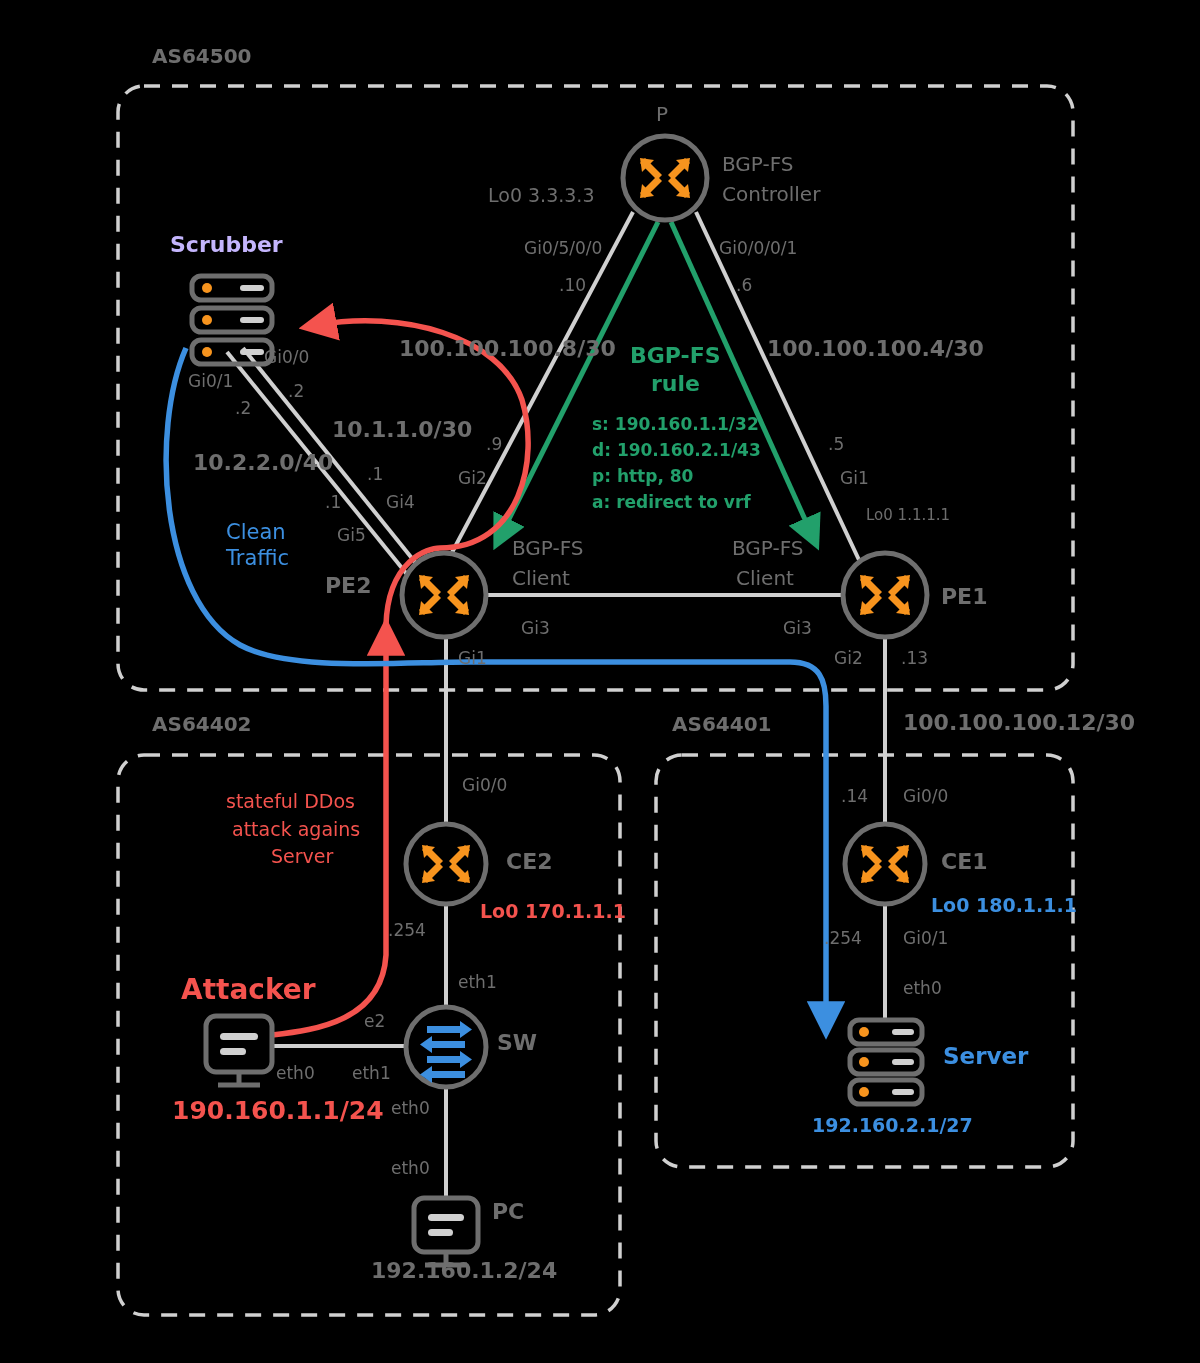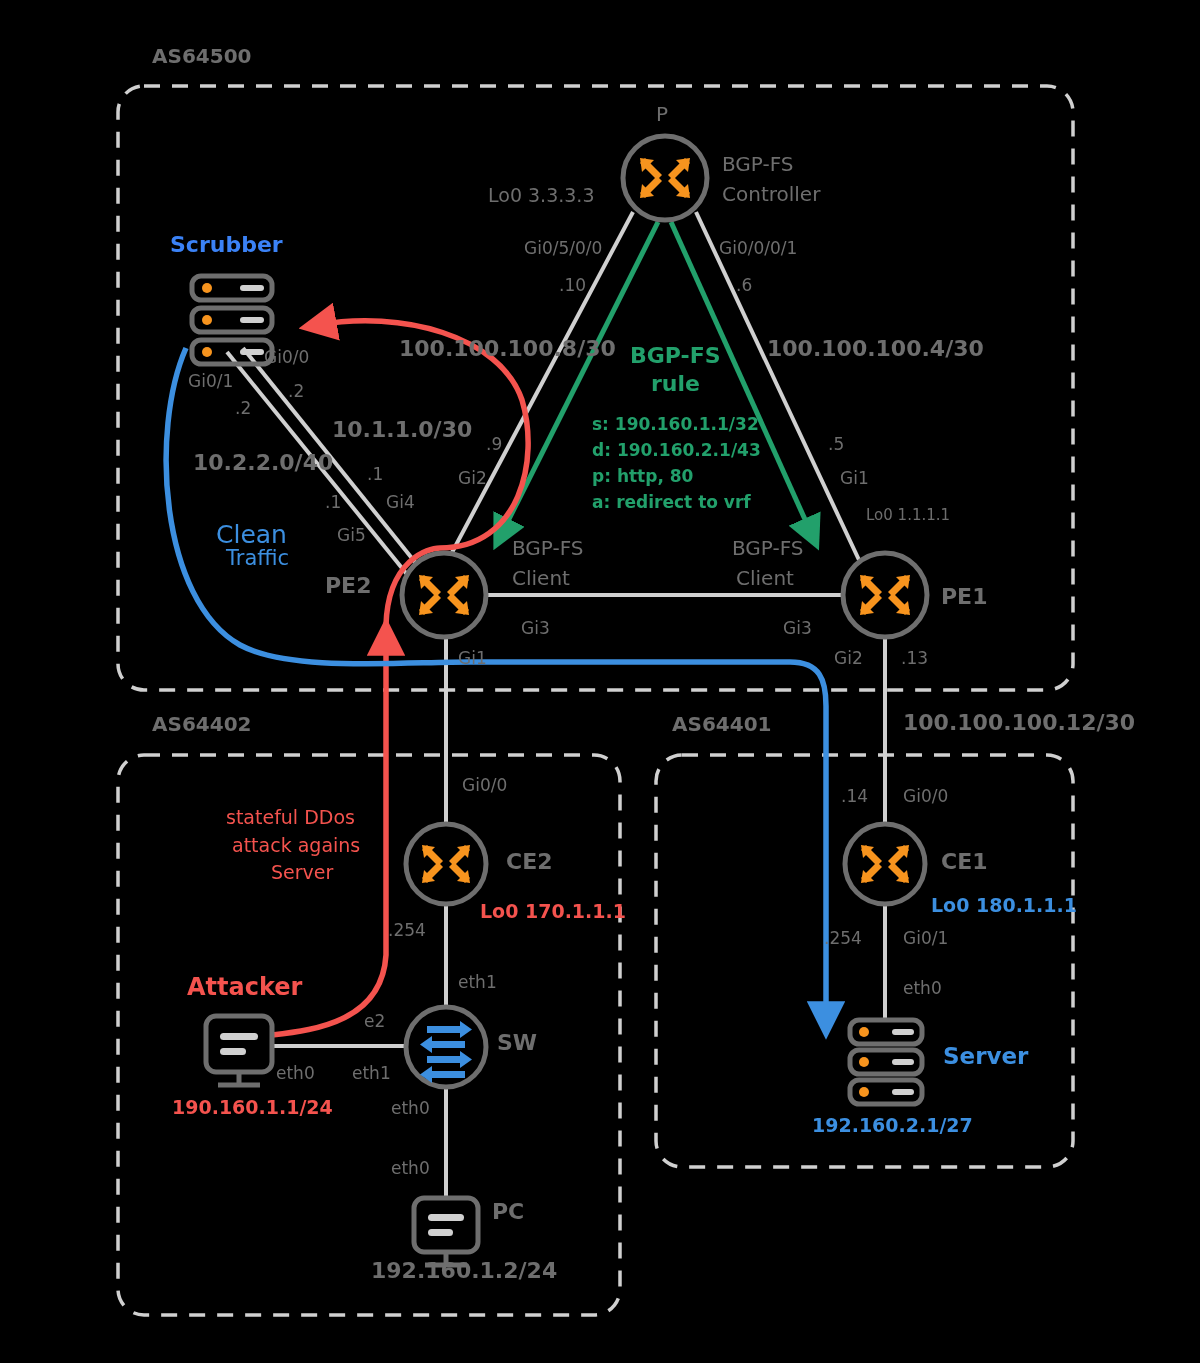--- a/index.html
+++ b/index.html
@@ -4,22 +4,22 @@
 <style>
   html,body{margin:0;padding:0;background:#000;}
   body{width:1200px;height:1363px;overflow:hidden;font-family:"DejaVu Sans","Liberation Sans",sans-serif;}
   #stage{position:relative;width:960px;height:1363px;background:#000;}
   svg#canvas{position:absolute;left:0;top:0;width:1200px;height:1363px;}
   .lbl{position:absolute;color:#6e6e6e;font-size:17px;font-weight:400;white-space:nowrap;font-family:"DejaVu Sans","Liberation Sans",sans-serif;}
   .lbl.big{font-size:22px;font-weight:700;}
   .lbl.node{font-size:22px;font-weight:700;color:#6e6e6e;}
   .lbl.node2{font-size:20px;font-weight:400;color:#6e6e6e;}
   .lbl.as{font-size:20px;font-weight:700;color:#6e6e6e;}
-  .lbl.orange{color:#3b82f6;font-weight:700;font-size:22px;}
-  .lbl.red{color:#F4534E;margin-top:16px;}
+  .lbl.orange{color:#c4b5fd;font-weight:700;font-size:22px;}
+  .lbl.red{color:#F4534E;}
   .lbl.redb{color:#F4534E;font-weight:700;}
   .lbl.blue{color:#3C8FE0;}
   .lbl.blueb{color:#3C8FE0;font-weight:700;}
   .lbl.green{color:#22A06B;font-weight:700;}
 </style>
 </head>
 <body>
 
 <div id="stage">
 
@@ -262,35 +262,35 @@
 <div class="lbl" style="left:288px;top:381px">.2</div>
 <div class="lbl" style="left:188px;top:371px">Gi0/1</div>
 <div class="lbl" style="left:235px;top:398px">.2</div>
 <div class="lbl big" style="left:332px;top:417px">10.1.1.0/30</div>
 <div class="lbl big" style="left:193px;top:450px">10.2.2.0/40</div>
 <div class="lbl" style="left:367px;top:464px">.1</div>
 <div class="lbl" style="left:386px;top:492px">Gi4</div>
 <div class="lbl" style="left:325px;top:492px">.1</div>
 <div class="lbl" style="left:337px;top:525px">Gi5</div>
 
-<div class="lbl blue" style="left:216px;top:520px;font-size:25px">Clean</div>
+<div class="lbl blue" style="left:226px;top:520px;font-size:21px">Clean</div>
 <div class="lbl blue" style="left:226px;top:546px;font-size:21px">Traffic</div>
 
 <div class="lbl red" style="left:226px;top:790px;font-size:19px">stateful DDos</div>
 <div class="lbl red" style="left:232px;top:818px;font-size:19px">attack agains</div>
 <div class="lbl red" style="left:271px;top:845px;font-size:19px">Server</div>
 
 <div class="lbl" style="left:462px;top:775px">Gi0/0</div>
 <div class="lbl node" style="left:506px;top:849px">CE2</div>
 <div class="lbl redb" style="left:480px;top:900px;font-size:19px">Lo0 170.1.1.1</div>
 <div class="lbl" style="left:388px;top:920px">.254</div>
 <div class="lbl" style="left:458px;top:972px">eth1</div>
 
-<div class="lbl redb" style="left:187px;top:973px;font-size:24px">Attacker</div>
-<div class="lbl redb" style="left:172px;top:1096px;font-size:19px">190.160.1.1/24</div>
+<div class="lbl redb" style="left:181px;top:973px;font-size:28px">Attacker</div>
+<div class="lbl redb" style="left:172px;top:1096px;font-size:25px">190.160.1.1/24</div>
 <div class="lbl" style="left:276px;top:1063px">eth0</div>
 <div class="lbl" style="left:352px;top:1063px">eth1</div>
 <div class="lbl" style="left:364px;top:1011px">e2</div>
 <div class="lbl node" style="left:497px;top:1030px">SW</div>
 <div class="lbl" style="left:391px;top:1098px">eth0</div>
 <div class="lbl" style="left:391px;top:1158px">eth0</div>
 <div class="lbl node" style="left:492px;top:1199px">PC</div>
 <div class="lbl big" style="left:371px;top:1258px">192.160.1.2/24</div>
 
 <div class="lbl" style="left:841px;top:786px">.14</div>

